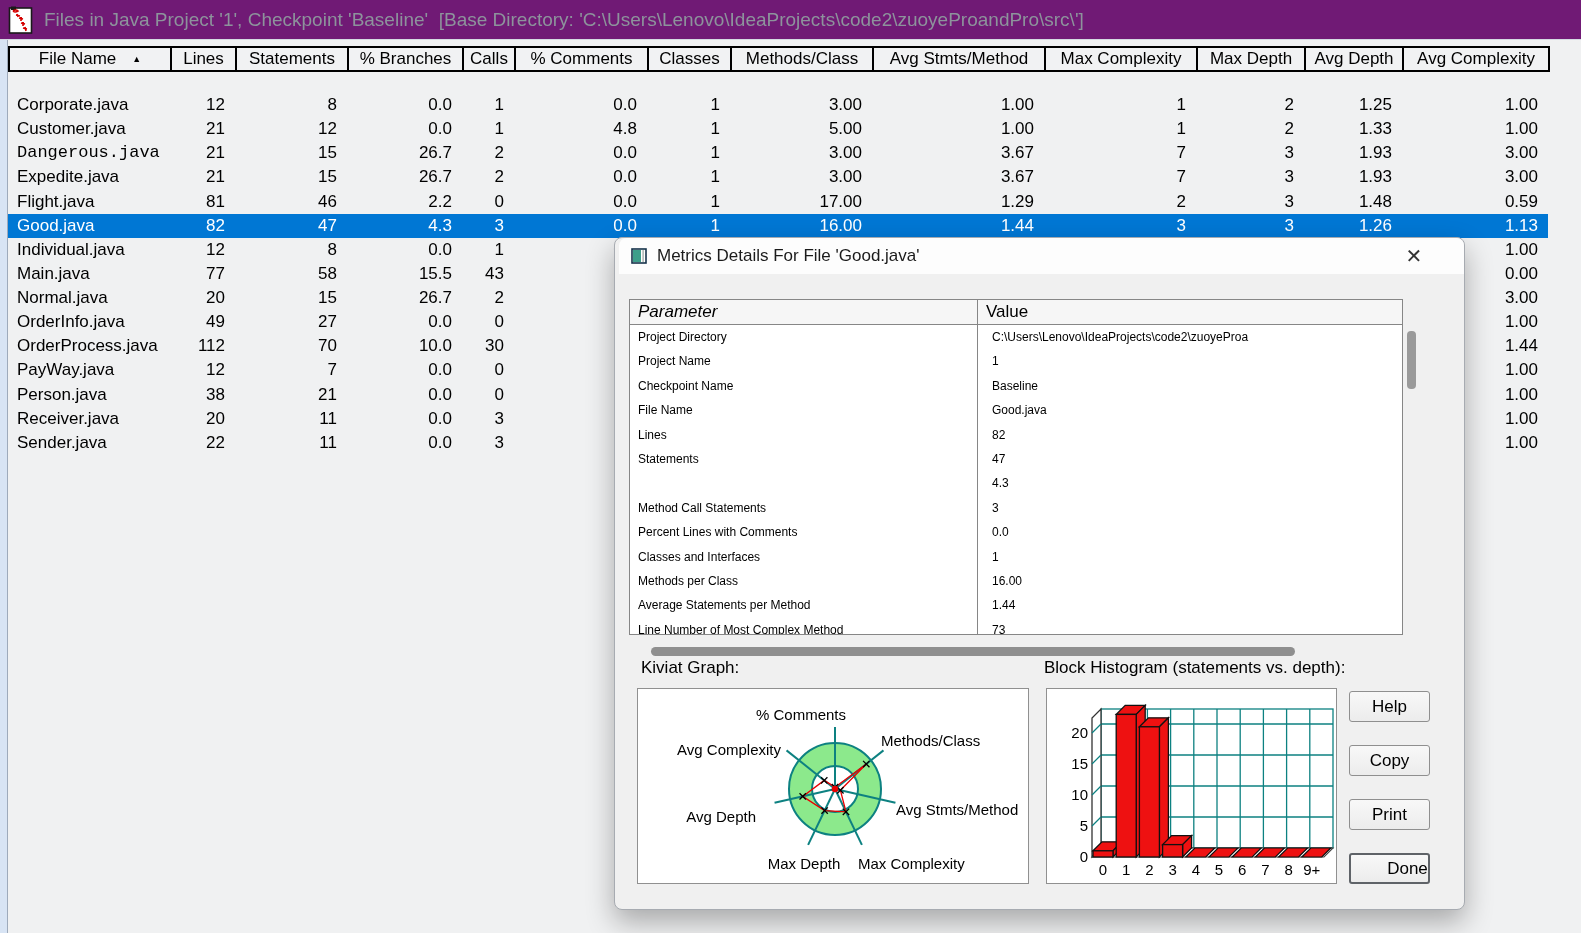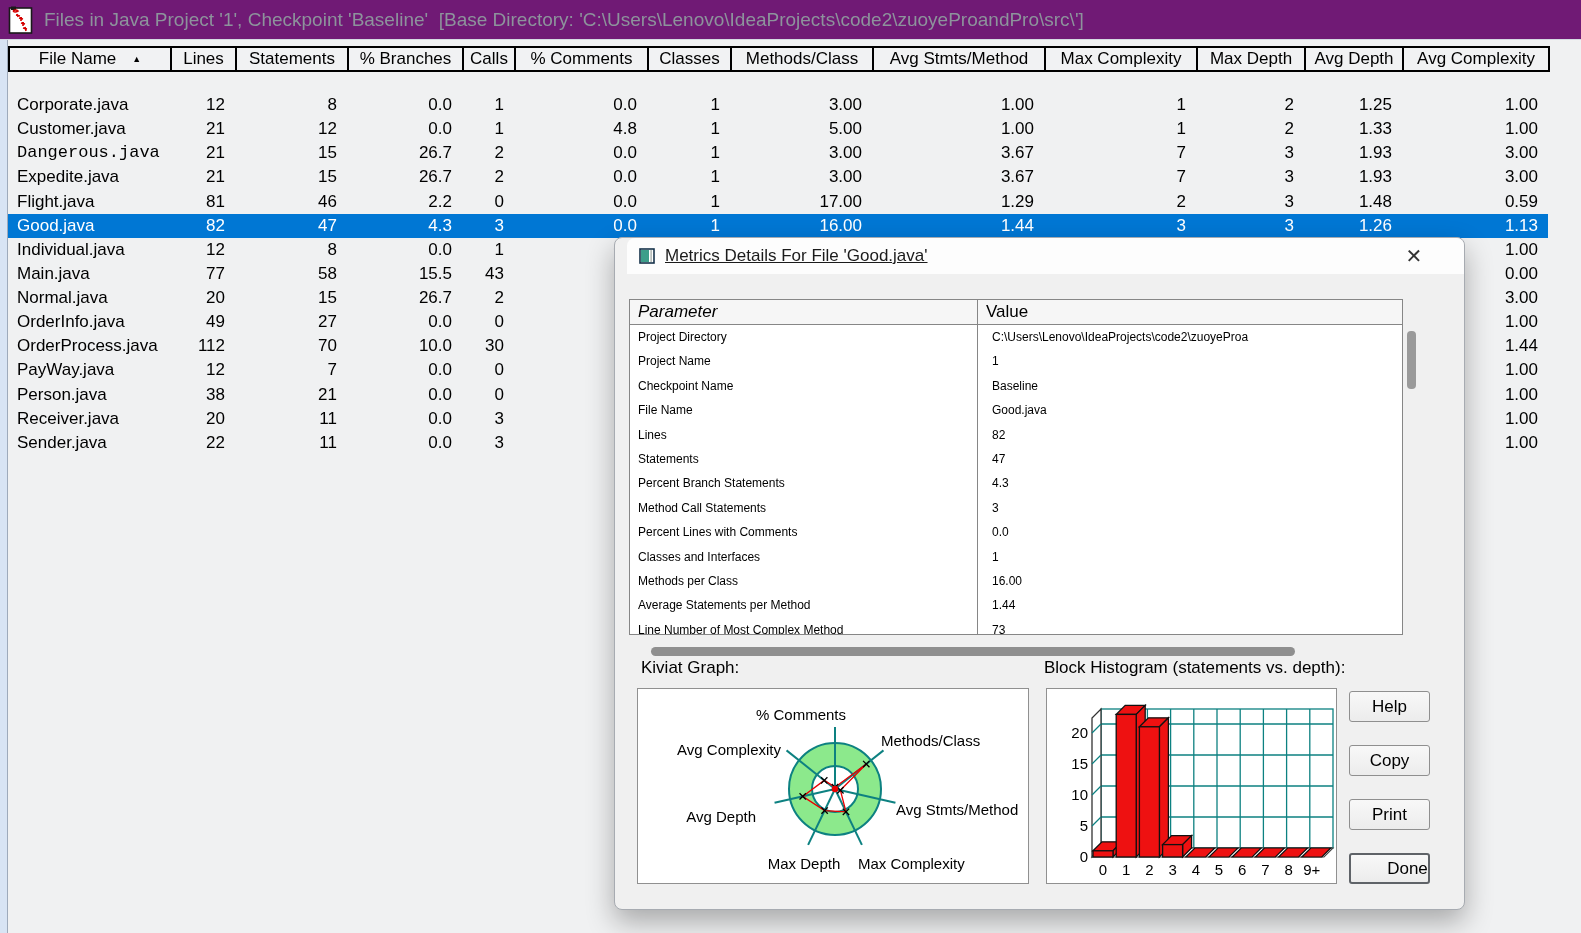--- a/index.html
+++ b/index.html
@@ -14,21 +14,21 @@
   .hcell{position:absolute;top:46px;height:26px;border:2px solid #000;background:#f1f2f3;display:flex;align-items:center;justify-content:center;font-size:17px;box-sizing:border-box;white-space:nowrap;}
   .sort{font-size:9px;margin-left:16px;line-height:1;}
   .trow{position:absolute;left:8px;width:1540px;}
   .trow.selected{background:#0077d4;color:#fff;}
   .tcell{position:absolute;top:0;height:100%;font-size:17px;white-space:nowrap;overflow:hidden;box-sizing:border-box;}
   .tnum{text-align:right;padding-right:10px;}
   .tfile{padding-left:9px;}
 
   
   .dialog{position:absolute;left:614px;top:237px;width:849px;height:671px;background:#f0f0f0;border:1px solid #a7abb1;border-radius:8px;box-shadow:0 12px 28px rgba(0,0,0,.30);z-index:10;}
-  .dtitle{position:absolute;left:12px;top:0;right:0;height:36px;background:#fdfdfd;border-radius:8px 8px 0 0;display:flex;align-items:center;padding-left:12px;gap:10px;font-size:17px;color:#1b1b1b;text-decoration:underline;}
+  .dtitle{position:absolute;left:4px;top:0;right:0;height:36px;background:#fdfdfd;border-radius:8px 8px 0 0;display:flex;align-items:center;padding-left:12px;gap:10px;font-size:17px;color:#1b1b1b;}
   .dclose{position:absolute;right:36px;top:5px;width:28px;height:26px;display:flex;align-items:center;justify-content:center;font-size:20px;color:#333;cursor:default;}
 
   .ptable{position:absolute;left:14px;top:61px;width:774px;height:336px;border:1px solid #868686;background:#f6f6f6;box-sizing:border-box;}
   .phead{position:absolute;left:0;top:0;right:0;height:25px;border-bottom:1px solid #868686;box-sizing:border-box;}
   .phc{position:absolute;top:0;height:24px;line-height:24px;font-size:17px;}
   .pdivider{position:absolute;left:347px;top:0;bottom:0;width:1px;background:#868686;}
   .pbody{position:absolute;left:0;top:25px;right:0;bottom:0;background:#fff;overflow:hidden;}
   .prow{position:relative;height:24.4px;}
   .pcell{position:absolute;top:0;height:24.4px;line-height:24.4px;font-size:12px;white-space:nowrap;overflow:hidden;}
   .pname{left:8px;width:332px;}
@@ -315,21 +315,20 @@
           </div>
           <div class="prow">
             <div class="pcell pname">Lines</div>
             <div class="pcell pval">82</div>
           </div>
           <div class="prow">
             <div class="pcell pname">Statements</div>
             <div class="pcell pval">47</div>
           </div>
           <div class="prow">
-            <div class="pcell pname">Percent Branch Statements</div>
             <div class="pcell pval">4.3</div>
           </div>
           <div class="prow">
             <div class="pcell pname">Method Call Statements</div>
             <div class="pcell pval">3</div>
           </div>
           <div class="prow">
             <div class="pcell pname">Percent Lines with Comments</div>
             <div class="pcell pval">0.0</div>
           </div>

